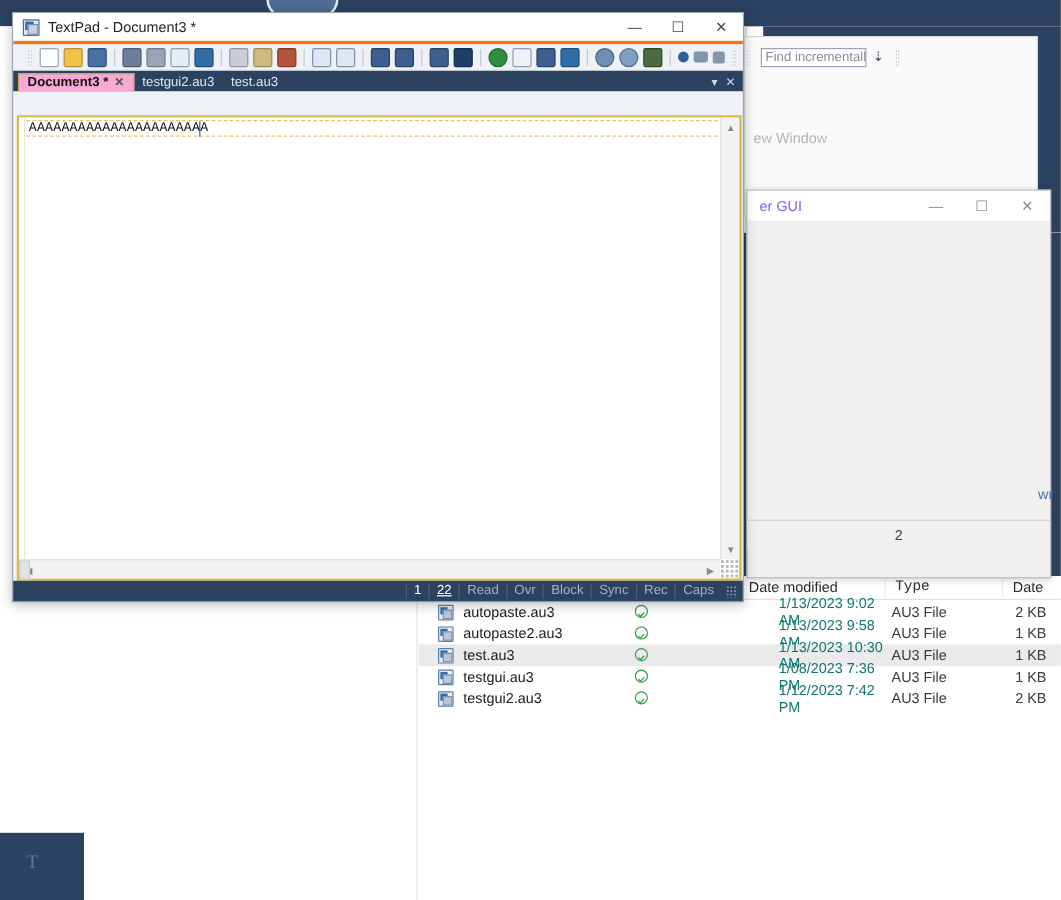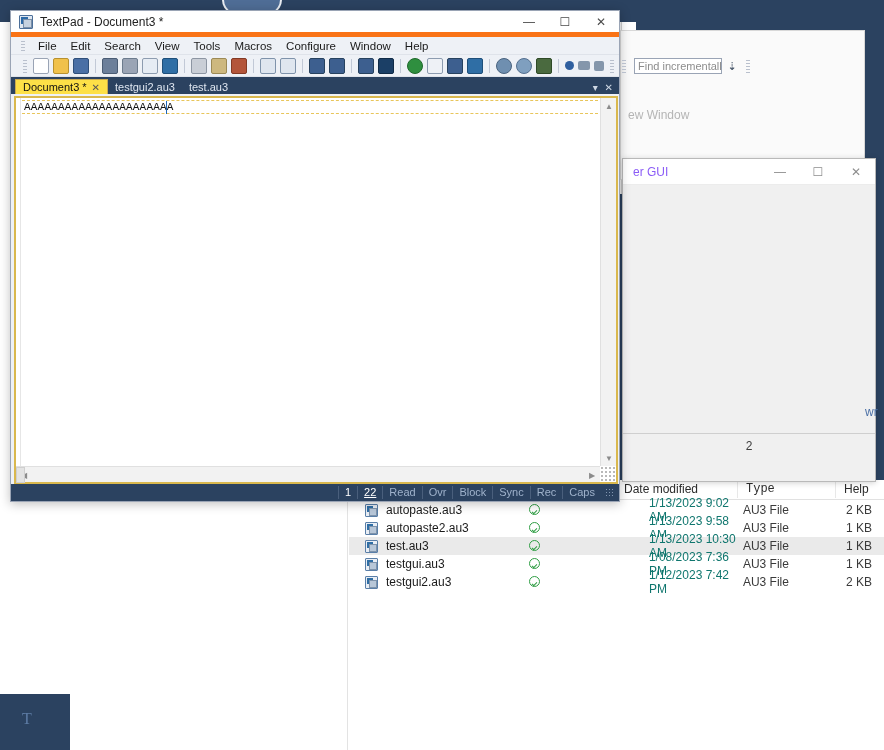--- a/index.html
+++ b/index.html
@@ -159,21 +159,21 @@
   }
 
   
   #textpad {
     position:absolute; left:10px; top:10px; width:610px; height:492px;
     background:#eef1f6; border:1px solid #9aa4b5;
     box-shadow:0 2px 10px rgba(0,0,0,.25);
   }
   #tp-title {
     height:26px; background:#ffffff; display:flex; align-items:center;
-    border-bottom:5px solid #f97316;
+    border-bottom:3px solid #f97316;
   }
   #tp-icon {
     width:14px; height:14px; margin-left:8px; position:relative; flex:0 0 auto;
     background:#dfe7f1; border:1px solid #4c6f99; border-radius:1px;
   }
   #tp-icon::before{content:"";position:absolute;left:1px;top:1px;width:7px;height:7px;background:#2e6ba8;}
   #tp-icon::after{content:"";position:absolute;right:0;bottom:0;width:7px;height:7px;background:#c6d2e0;border:1px solid #7b90a9;}
   #tp-title .t { margin-left:7px; font-size:12px; color:#222; }
   #tp-title .btns { margin-left:auto; display:flex; }
   #tp-title .btns div {
@@ -208,21 +208,21 @@
   }
 
   #tp-tabs {
     height:17px; background:#2b4260; display:flex; align-items:flex-end;
     padding-left:4px; position:relative;
   }
   .tp-tab {
     height:15px; display:flex; align-items:center; gap:5px; padding:0 7px;
     font-size:11px; color:#dfe6f0;
   }
-  .tp-tab.active { background:#fde047; color:#111; border:1px solid #c9a94f; border-bottom:none; }
+  .tp-tab.active { background:#f9a8d4; color:#111; border:1px solid #c9a94f; border-bottom:none;font-weight:bold; }
   .tp-tab .x { font-size:10px; color:#555; }
   #tabs-right {
     position:absolute; right:4px; bottom:1px; font-size:10px; color:#cfd8e4; letter-spacing:2px;
   }
 
   #tp-editorwrap {
     position:absolute; left:3px; top:85px; width:604px; height:388px;
     border:2px solid #d9b84e; background:#ffffff;
   }
   #tp-editor {
@@ -345,21 +345,21 @@
             <span class="pics-ico"></span>
             <span>Pictures</span>
           </div>
         </div>
       </div>
 
       <div id="exp-files">
         <div id="col-head">
           <div class="col-h" style="left:266px; width:122px;">Date modified</div>
           <div class="col-h" style="left:388px; width:98px;font-family:Liberation Mono, monospace;">Type</div>
-          <div class="col-h" style="left:486px; width:49px;">Help</div>
+          <div class="col-h" style="left:486px; width:49px;">Date</div>
         </div>
 
         <div class="file-row" style="top:307px;">
           <span class="au3-ico"></span>
           <span class="f-name">autopaste.au3</span>
           <span class="f-check"><i class="check-ico"></i></span>
           <span class="f-date">1/13/2023 9:02 AM</span>
           <span class="f-type">AU3 File</span>
           <span class="f-size">2 KB</span>
         </div>
@@ -426,32 +426,20 @@
     <div id="tp-title">
       <span id="tp-icon"></span>
       <span class="t">TextPad - Document3 *</span>
       <span class="btns">
         <div>—</div>
         <div>☐</div>
         <div>✕</div>
       </span>
     </div>
 
-    <div id="tp-menubar">
-      <span class="grip"></span>
-      <span class="menu-item">File</span>
-      <span class="menu-item">Edit</span>
-      <span class="menu-item">Search</span>
-      <span class="menu-item">View</span>
-      <span class="menu-item">Tools</span>
-      <span class="menu-item">Macros</span>
-      <span class="menu-item">Configure</span>
-      <span class="menu-item">Window</span>
-      <span class="menu-item">Help</span>
-    </div>
 
     <div id="tp-toolbar">
       <span class="tb-grip"></span>
       <span class="tb-ico" style="background:#ffffff;border:1px solid #9aa4b5;"></span>
       <span class="tb-ico" style="background:#f0c14b;border:1px solid #b8912f;"></span>
       <span class="tb-ico" style="background:#4a6fa5;border:1px solid #2f4f7a;"></span>
       <span class="tb-sep"></span>
       <span class="tb-ico" style="background:#6c7f9a;border:1px solid #4a5c74;"></span>
       <span class="tb-ico" style="background:#9aa4b5;border:1px solid #6c7b8d;"></span>
       <span class="tb-ico" style="background:#e6ecf4;border:1px solid #8d9cb0;"></span>

